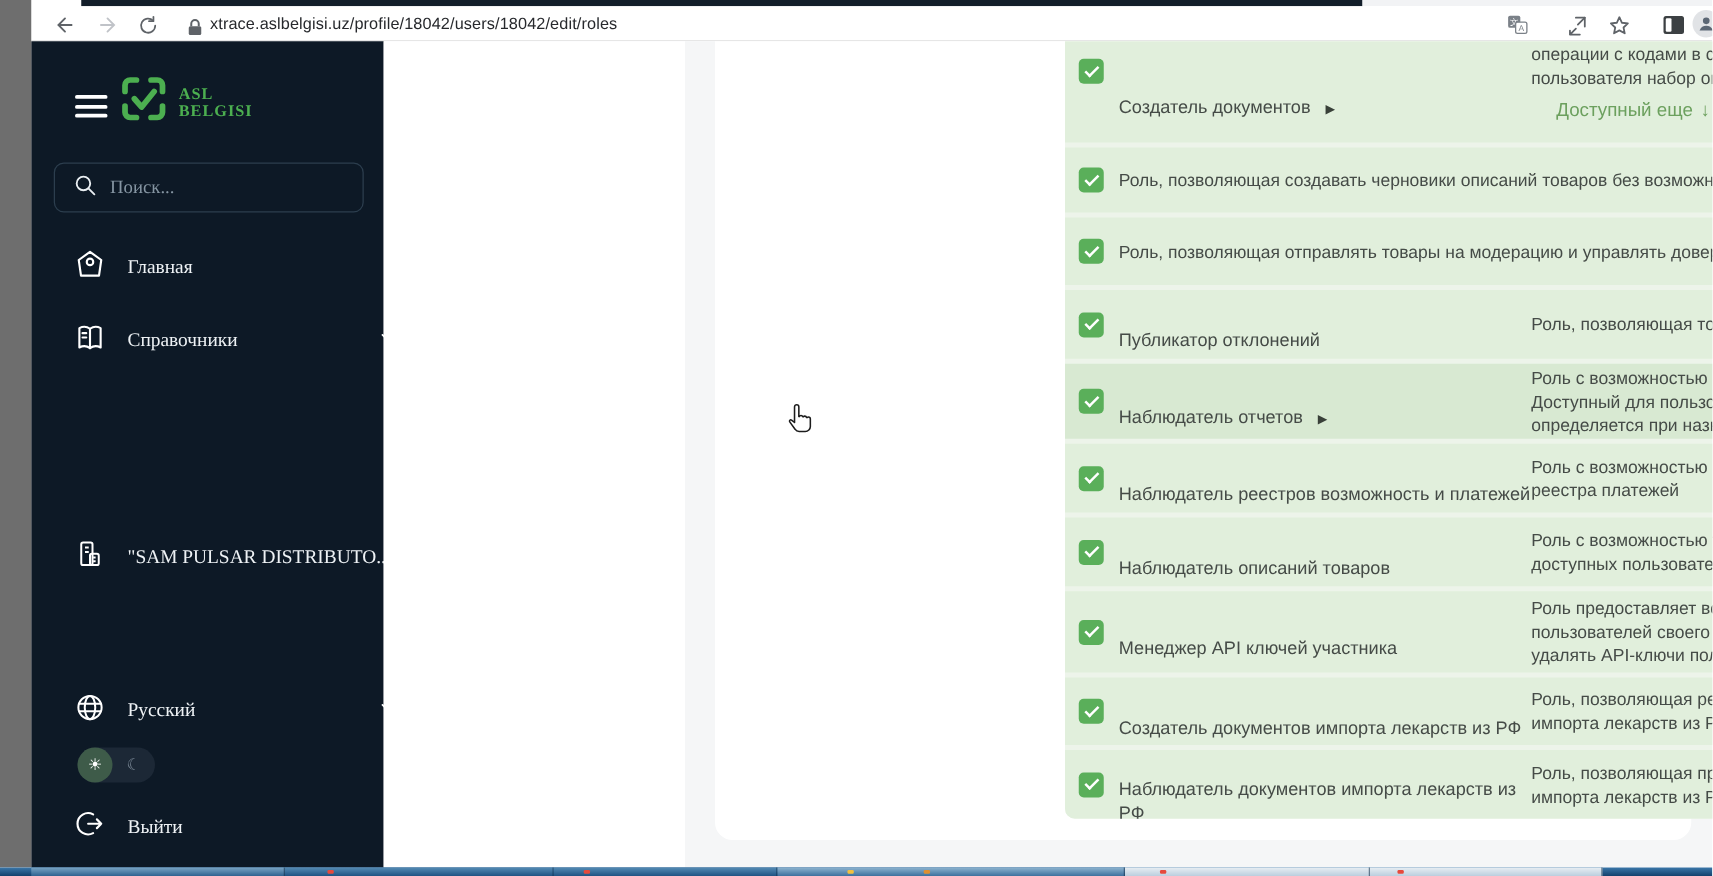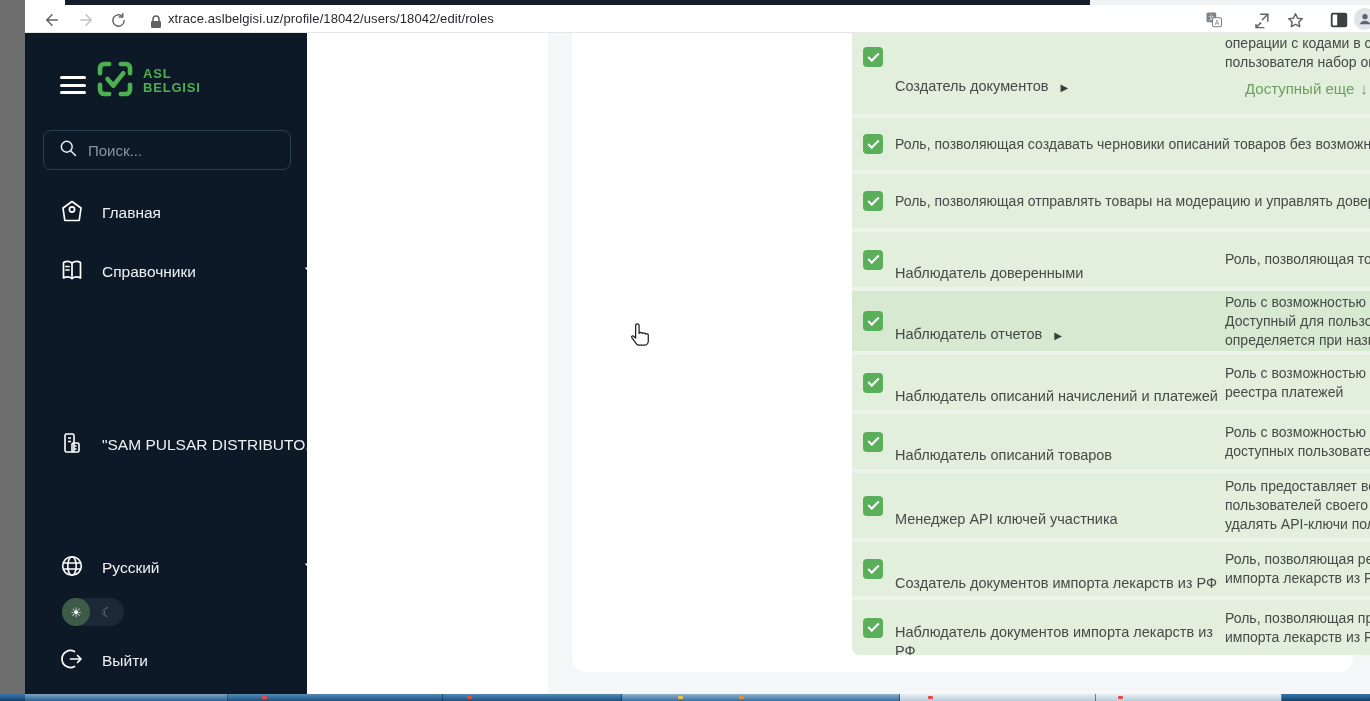--- a/index.html
+++ b/index.html
@@ -17,21 +17,21 @@
 
   
   .toolbar { position:absolute; left:25px; top:5px; width:1345px; height:28px; background:#fff;
              border-bottom:1px solid #e6e6e6; }
   .tb-icon { position:absolute; top:4px; width:22px; height:22px; display:flex; align-items:center; justify-content:center; }
   .url-text { position:absolute; left:143px; top:6px; font-size:13px; color:#27292d; letter-spacing:0.1px; }
   .avatar-circle { position:absolute; left:1329px; top:3px; width:22px; height:22px; border-radius:50%;
                    background:#e1e3e6; display:flex; align-items:center; justify-content:center; }
 
   
-  .sidebar { position:absolute; left:25px; top:33px; width:282px; height:661px; background:#0d1926; color:#e9eef2; }
+  .sidebar { position:absolute; left:25px; top:33px; width:282px; height:661px; background:#0d1926; color:#e9eef2;font-family:Liberation Serif, serif; }
   .hamburger { position:absolute; left:35px; top:43px; width:26px; height:18px; display:flex;
                flex-direction:column; justify-content:space-between; cursor:pointer; }
   .hamburger span { display:block; height:3px; background:#fff; border-radius:2px; }
   .logo { position:absolute; left:70px; top:26px; display:flex; align-items:center; gap:8px; }
   .logo-text { display:flex; flex-direction:column; font-weight:bold; font-size:13px; line-height:14px;
                color:#4caf50; letter-spacing:0.8px; }
   .search { position:absolute; left:18px; top:97px; width:248px; height:40px; border:1px solid #2c3e4e;
             border-radius:8px; display:flex; align-items:center; padding-left:14px; gap:10px; }
   .search .ph { color:#8595a2; font-size:15px; }
   .sb-item { position:absolute; left:35px; display:flex; align-items:center; gap:18px; font-size:15.5px;
@@ -297,21 +297,21 @@
             <div class="desc-col">
               <div>Роль, позволяющая отправлять товары на модерацию и управлять доверенными участниками</div>
             </div>
           </div>
           <div class="role-row" style="height: 55px;">
             <div class="cb-col">
               <span class="checkbox">
                 <span class="tick"></span>
               </span>
             </div>
-            <div class="name-col"><span>Наблюдатель доверенными</span></div>
+            <div class="name-col"><span>Публикатор отклонений</span></div>
             <div class="desc-col">
               <div>Роль, позволяющая только просмотр отклонений</div>
             </div>
           </div>
           <div class="role-row hovered" style="height: 60px;">
             <div class="cb-col">
               <span class="checkbox">
                 <span class="tick"></span>
               </span>
             </div>
@@ -319,21 +319,21 @@
             <div class="desc-col">
               <div>Роль с возможностью просмотра отчетности. Доступный для пользователя набор отчетов определяется при назначении этой роли.</div>
             </div>
           </div>
           <div class="role-row" style="height: 55px;">
             <div class="cb-col">
               <span class="checkbox">
                 <span class="tick"></span>
               </span>
             </div>
-            <div class="name-col"><span>Наблюдатель описаний начислений и платежей</span></div>
+            <div class="name-col"><span>Наблюдатель реестров возможность и платежей</span></div>
             <div class="desc-col">
               <div>Роль с возможностью просмотра реестра начислений и реестра платежей</div>
             </div>
           </div>
           <div class="role-row" style="height: 55px;">
             <div class="cb-col">
               <span class="checkbox">
                 <span class="tick"></span>
               </span>
             </div>

